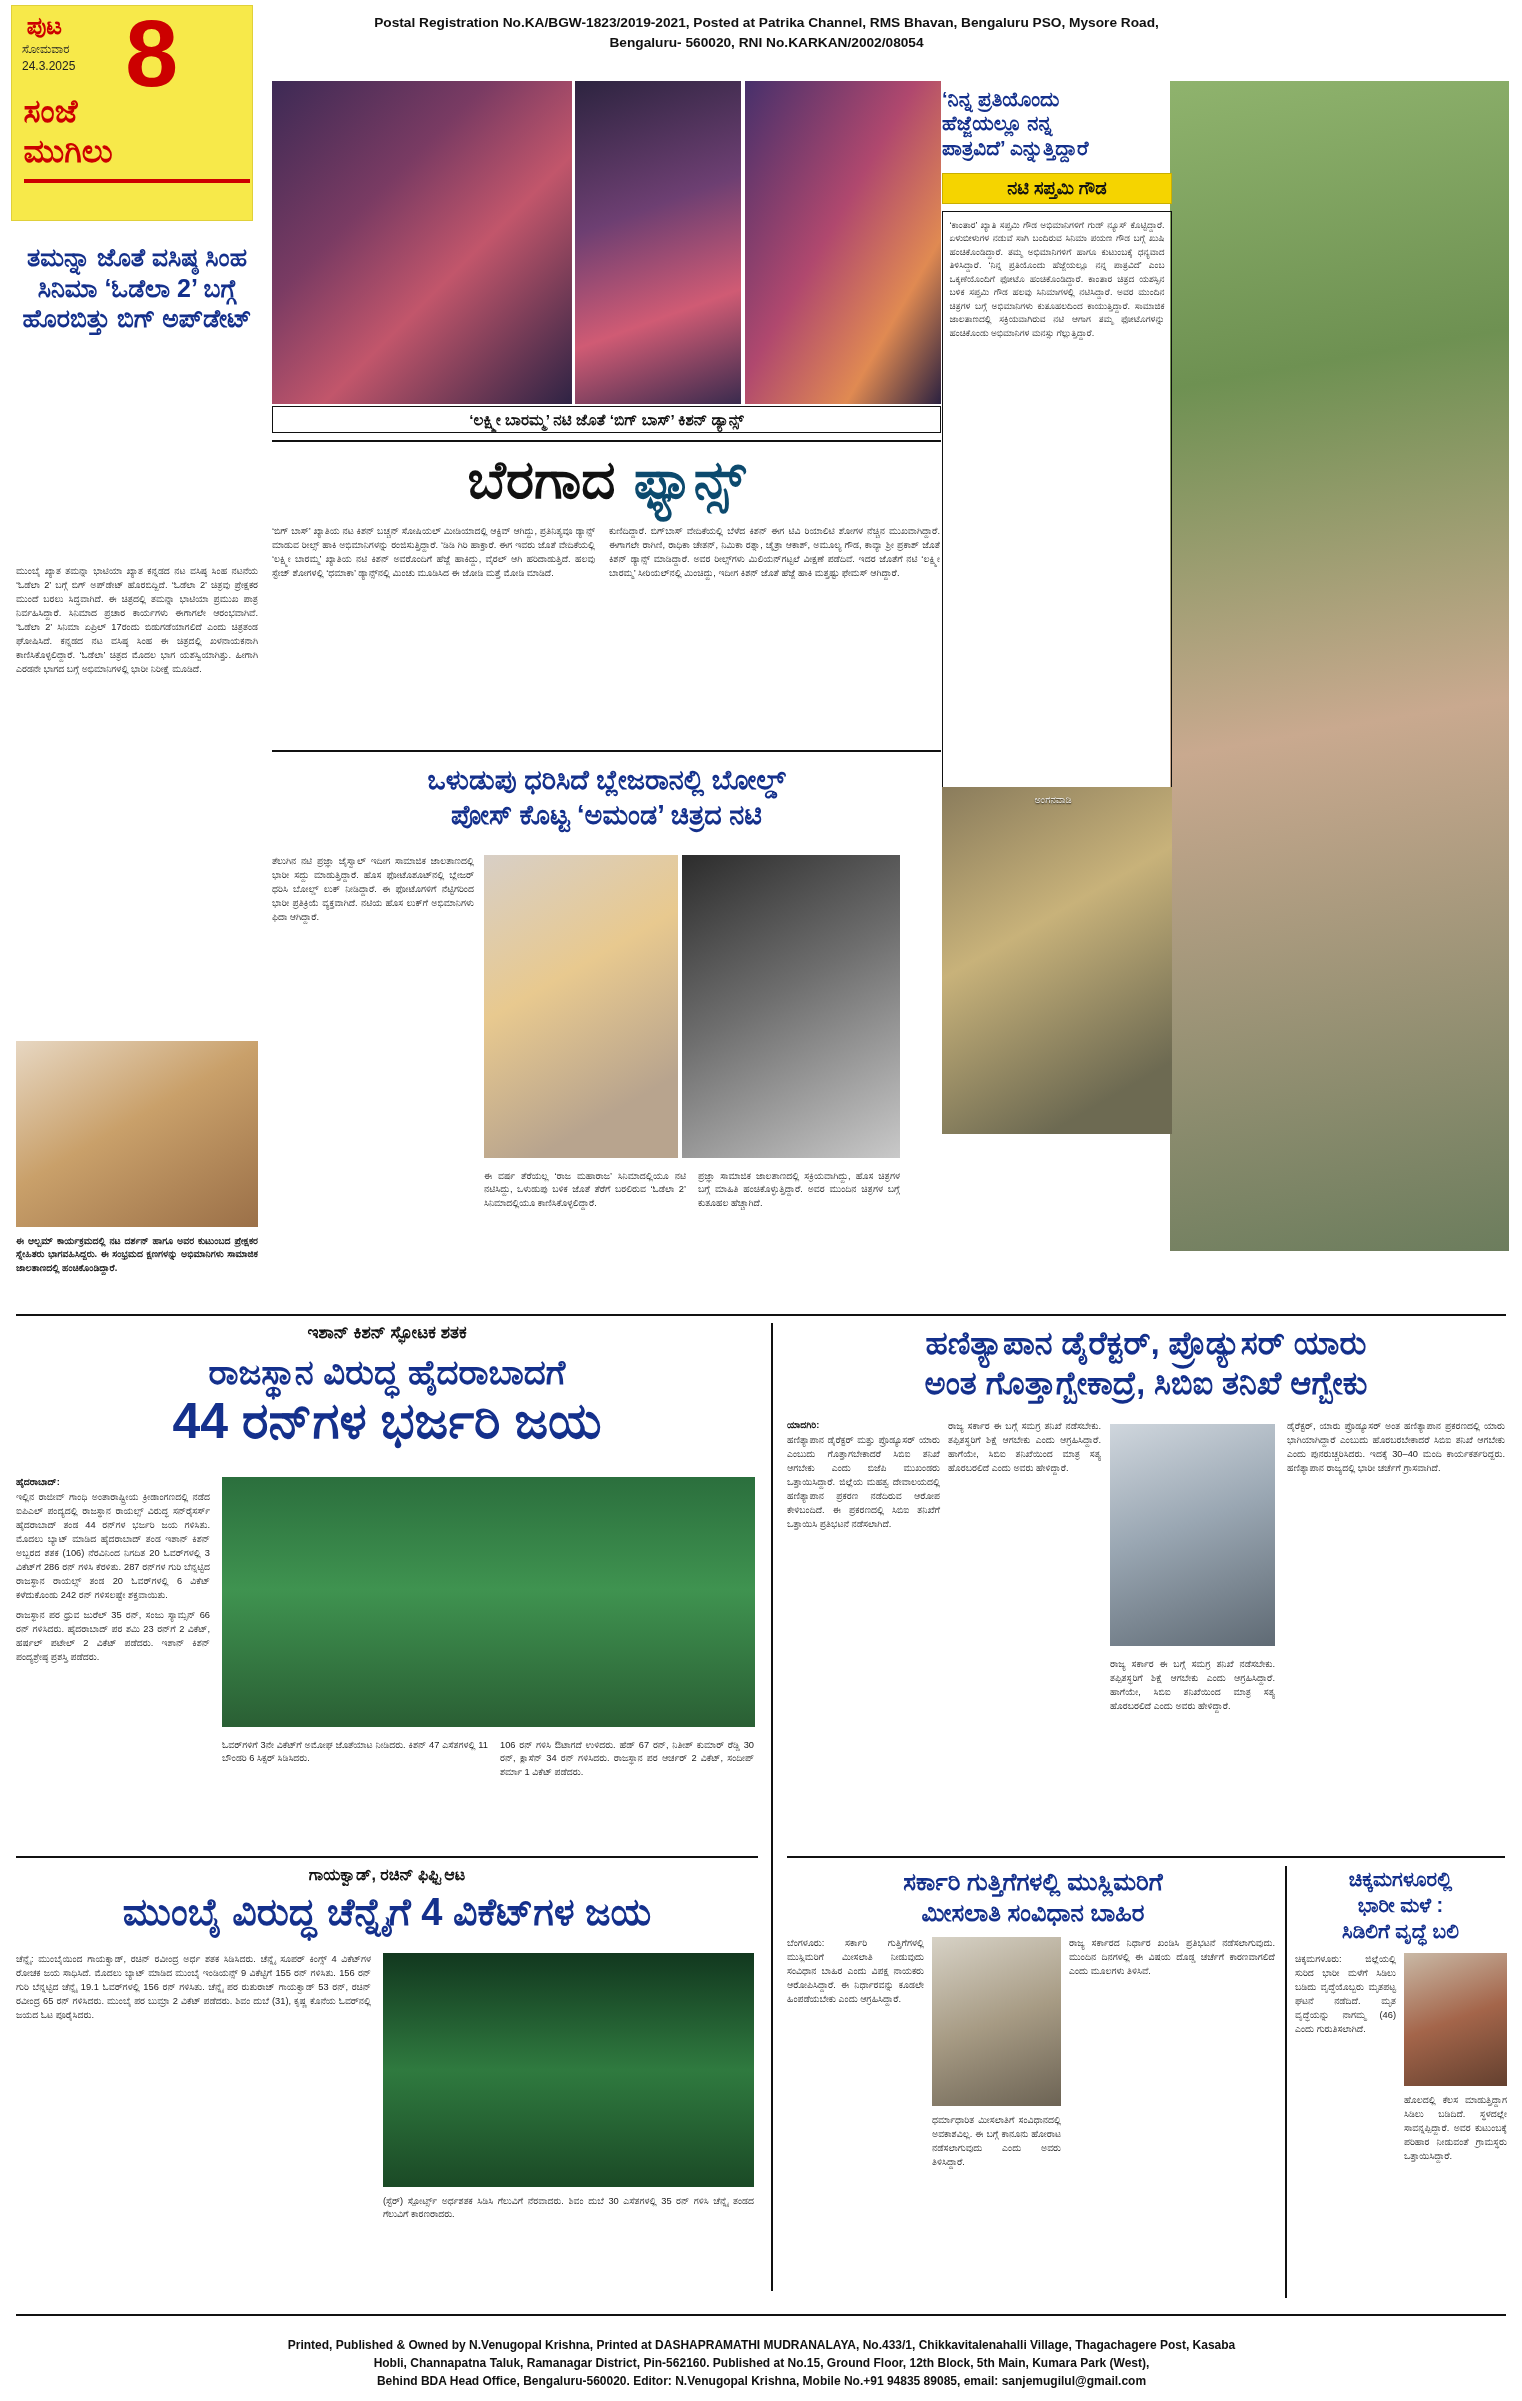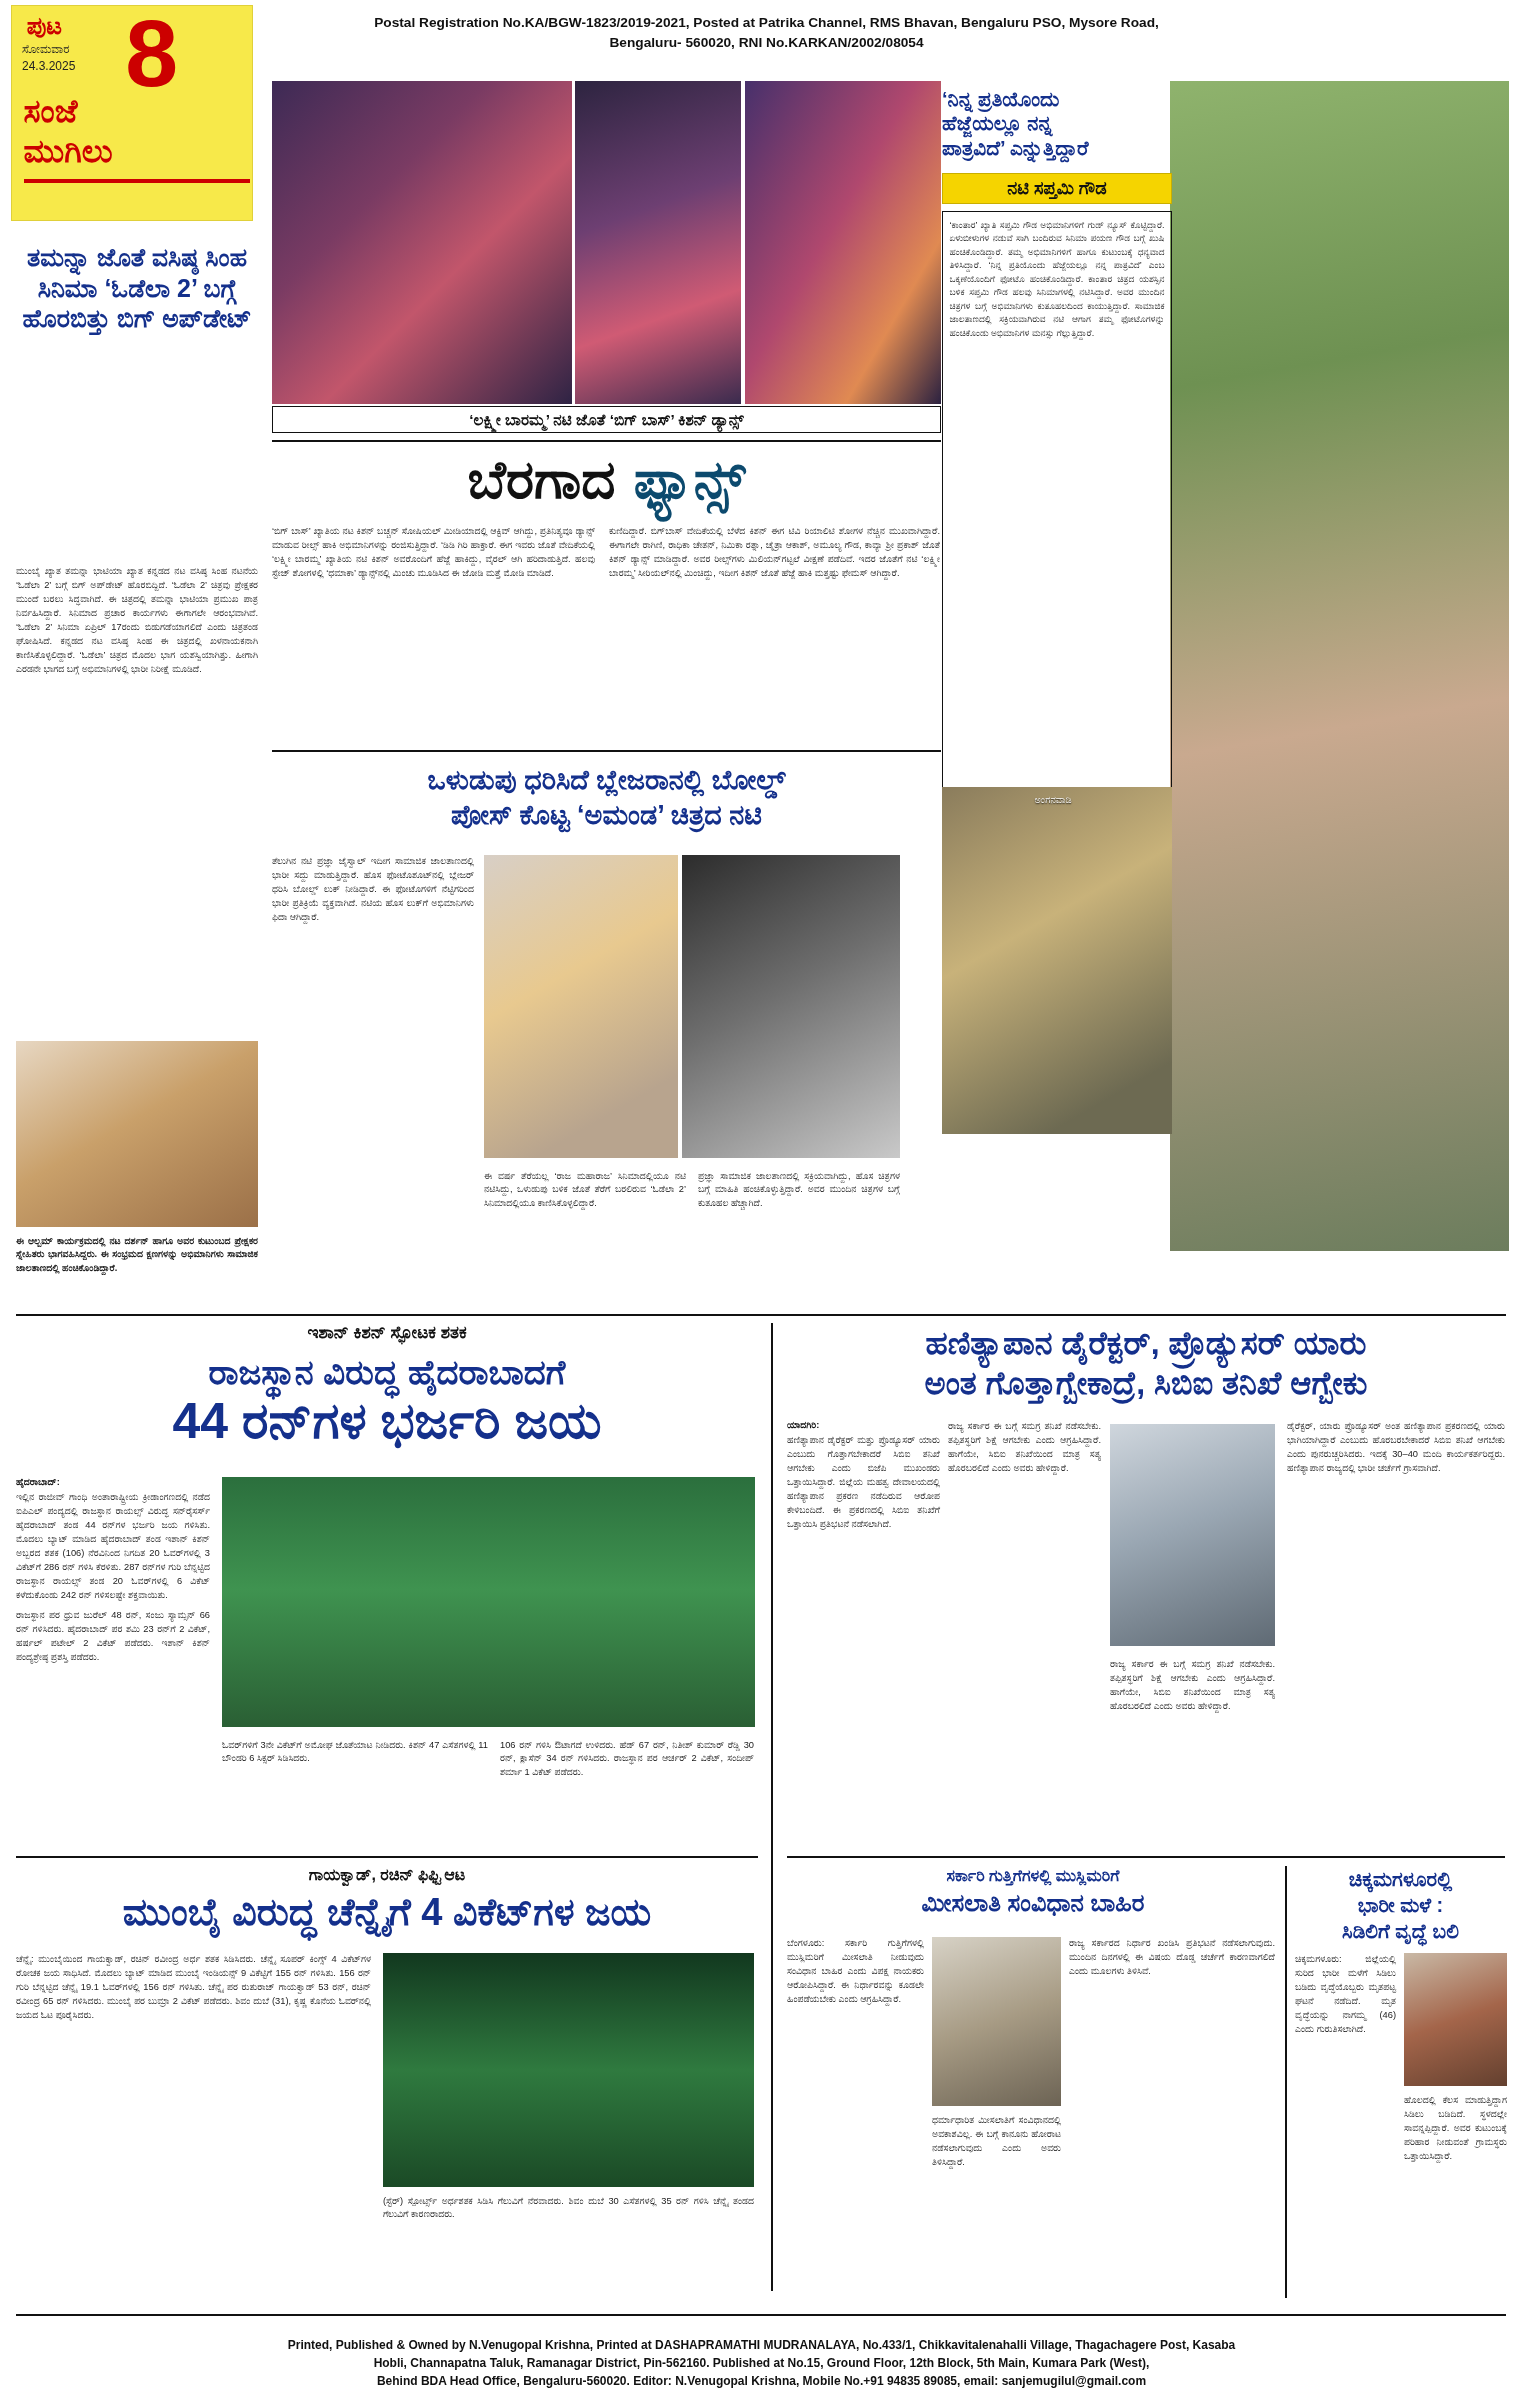--- a/index.html
+++ b/index.html
@@ -170,21 +170,21 @@
     <div style="font-size:17px; font-weight:bold; color:#111;">ಇಶಾನ್ ಕಿಶನ್ ಸ್ಫೋಟಕ ಶತಕ</div>
   </div>
   <div style="position:absolute; left:16px; top:1352px; width:742px; text-align:center;">
     <div class="hdr-blue" style="font-size:34px; line-height:1.2;">ರಾಜಸ್ಥಾನ ವಿರುದ್ಧ ಹೈದರಾಬಾದಗೆ</div>
     <div class="hdr-blue headline-xl" style="font-size:50px; line-height:1.15;">44 ರನ್‌ಗಳ ಭರ್ಜರಿ ಜಯ</div>
   </div>
 
   <div style="position:absolute; left:16px; top:1477px; width:194px;">
     <div class="byline">ಹೈದರಾಬಾದ್:</div>
     <div class="body-text" style="margin-top:3.2px;">ಇಲ್ಲಿನ ರಾಜೀವ್ ಗಾಂಧಿ ಅಂತಾರಾಷ್ಟ್ರೀಯ ಕ್ರೀಡಾಂಗಣದಲ್ಲಿ ನಡೆದ ಐಪಿಎಲ್ ಪಂದ್ಯದಲ್ಲಿ ರಾಜಸ್ಥಾನ ರಾಯಲ್ಸ್ ವಿರುದ್ಧ ಸನ್‌ರೈಸರ್ಸ್ ಹೈದರಾಬಾದ್ ತಂಡ 44 ರನ್‌ಗಳ ಭರ್ಜರಿ ಜಯ ಗಳಿಸಿತು. ಮೊದಲು ಬ್ಯಾಟ್ ಮಾಡಿದ ಹೈದರಾಬಾದ್ ತಂಡ ಇಶಾನ್ ಕಿಶನ್ ಅಬ್ಬರದ ಶತಕ (106) ನೆರವಿನಿಂದ ನಿಗದಿತ 20 ಓವರ್‌ಗಳಲ್ಲಿ 3 ವಿಕೆಟ್‌ಗೆ 286 ರನ್ ಗಳಿಸಿ ಕೆರಳಿತು. 287 ರನ್‌ಗಳ ಗುರಿ ಬೆನ್ನಟ್ಟಿದ ರಾಜಸ್ಥಾನ ರಾಯಲ್ಸ್ ತಂಡ 20 ಓವರ್‌ಗಳಲ್ಲಿ 6 ವಿಕೆಟ್ ಕಳೆದುಕೊಂಡು 242 ರನ್ ಗಳಿಸಲಷ್ಟೇ ಶಕ್ತವಾಯಿತು.</div>
-    <div class="body-text" style="margin-top:6.5px;">ರಾಜಸ್ಥಾನ ಪರ ಧ್ರುವ ಜುರೆಲ್ 48 ರನ್, ಸಂಜು ಸ್ಯಾಮ್ಸನ್ 66 ರನ್ ಗಳಿಸಿದರು. ಹೈದರಾಬಾದ್ ಪರ ಶಮಿ 23 ರನ್‌ಗೆ 2 ವಿಕೆಟ್, ಹರ್ಷಲ್ ಪಟೇಲ್ 2 ವಿಕೆಟ್ ಪಡೆದರು. ಇಶಾನ್ ಕಿಶನ್ ಪಂದ್ಯಶ್ರೇಷ್ಠ ಪ್ರಶಸ್ತಿ ಪಡೆದರು.</div>
+    <div class="body-text" style="margin-top:6.5px;">ರಾಜಸ್ಥಾನ ಪರ ಧ್ರುವ ಜುರೆಲ್ 35 ರನ್, ಸಂಜು ಸ್ಯಾಮ್ಸನ್ 66 ರನ್ ಗಳಿಸಿದರು. ಹೈದರಾಬಾದ್ ಪರ ಶಮಿ 23 ರನ್‌ಗೆ 2 ವಿಕೆಟ್, ಹರ್ಷಲ್ ಪಟೇಲ್ 2 ವಿಕೆಟ್ ಪಡೆದರು. ಇಶಾನ್ ಕಿಶನ್ ಪಂದ್ಯಶ್ರೇಷ್ಠ ಪ್ರಶಸ್ತಿ ಪಡೆದರು.</div>
   </div>
 
   <div class="photo p-cricket1" style="left:222px; top:1477px; width:533px; height:250px;"></div>
 
   <div style="position:absolute; left:222px; top:1739px; width:266px;">
     <div class="caption">ಓವರ್‌ಗಳಿಗೆ 3ನೇ ವಿಕೆಟ್‌ಗೆ ಅಮೋಘ ಜೊತೆಯಾಟ ನೀಡಿದರು. ಕಿಶನ್ 47 ಎಸೆತಗಳಲ್ಲಿ 11 ಬೌಂಡರಿ 6 ಸಿಕ್ಸರ್ ಸಿಡಿಸಿದರು.</div>
   </div>
   <div style="position:absolute; left:500px; top:1739px; width:254px;">
     <div class="caption">106 ರನ್ ಗಳಿಸಿ ಔಟಾಗದೆ ಉಳಿದರು. ಹೆಡ್ 67 ರನ್, ನಿತೀಶ್ ಕುಮಾರ್ ರೆಡ್ಡಿ 30 ರನ್, ಕ್ಲಾಸೆನ್ 34 ರನ್ ಗಳಿಸಿದರು. ರಾಜಸ್ಥಾನ ಪರ ಆರ್ಚರ್ 2 ವಿಕೆಟ್, ಸಂದೀಪ್ ಶರ್ಮಾ 1 ವಿಕೆಟ್ ಪಡೆದರು.</div>
   </div>
@@ -227,21 +227,21 @@
     <div class="body-text">ಡೈರೆಕ್ಟರ್, ಯಾರು ಪ್ರೊಡ್ಯೂಸರ್ ಅಂತ ಹಣಿತ್ಯಾಪಾನ ಪ್ರಕರಣದಲ್ಲಿ ಯಾರು ಭಾಗಿಯಾಗಿದ್ದಾರೆ ಎಂಬುದು ಹೊರಬರಬೇಕಾದರೆ ಸಿಬಿಐ ತನಿಖೆ ಆಗಬೇಕು ಎಂದು ಪುನರುಚ್ಚರಿಸಿದರು. ಇದಕ್ಕೆ 30–40 ಮಂದಿ ಕಾರ್ಯಕರ್ತರಿದ್ದರು. ಹಣಿತ್ಯಾಪಾನ ರಾಜ್ಯದಲ್ಲಿ ಭಾರೀ ಚರ್ಚೆಗೆ ಗ್ರಾಸವಾಗಿದೆ.</div>
   </div>
 
   <div style="position:absolute; left:1110px; top:1658px; width:165px;">
     <div class="body-text">ರಾಜ್ಯ ಸರ್ಕಾರ ಈ ಬಗ್ಗೆ ಸಮಗ್ರ ತನಿಖೆ ನಡೆಸಬೇಕು. ತಪ್ಪಿತಸ್ಥರಿಗೆ ಶಿಕ್ಷೆ ಆಗಬೇಕು ಎಂದು ಆಗ್ರಹಿಸಿದ್ದಾರೆ. ಹಾಗೆಯೇ, ಸಿಬಿಐ ತನಿಖೆಯಿಂದ ಮಾತ್ರ ಸತ್ಯ ಹೊರಬರಲಿದೆ ಎಂದು ಅವರು ಹೇಳಿದ್ದಾರೆ.</div>
   </div>
 
   <div class="hsep" style="left:787px; top:1856px; width:718px;"></div>
 
   <div style="position:absolute; left:787px; top:1866px; width:492px; text-align:center;">
-    <div class="hdr-blue" style="font-size:16px; line-height:1.3;">ಸರ್ಕಾರಿ ಗುತ್ತಿಗೆಗಳಲ್ಲಿ ಮುಸ್ಲಿಮರಿಗೆ</div>
+    <div class="hdr-blue" style="font-size:24px; line-height:1.3;">ಸರ್ಕಾರಿ ಗುತ್ತಿಗೆಗಳಲ್ಲಿ ಮುಸ್ಲಿಮರಿಗೆ</div>
     <div class="hdr-blue" style="font-size:24px; line-height:1.3;">ಮೀಸಲಾತಿ ಸಂವಿಧಾನ ಬಾಹಿರ</div>
   </div>
 
   <div style="position:absolute; left:787px; top:1937px; width:137px;">
     <div class="body-text">ಬೆಂಗಳೂರು: ಸರ್ಕಾರಿ ಗುತ್ತಿಗೆಗಳಲ್ಲಿ ಮುಸ್ಲಿಮರಿಗೆ ಮೀಸಲಾತಿ ನೀಡುವುದು ಸಂವಿಧಾನ ಬಾಹಿರ ಎಂದು ವಿಪಕ್ಷ ನಾಯಕರು ಆರೋಪಿಸಿದ್ದಾರೆ. ಈ ನಿರ್ಧಾರವನ್ನು ಕೂಡಲೇ ಹಿಂಪಡೆಯಬೇಕು ಎಂದು ಆಗ್ರಹಿಸಿದ್ದಾರೆ.</div>
   </div>
   <div class="photo p-man2" style="left:932px; top:1937px; width:129px; height:169px;"></div>
   <div style="position:absolute; left:932px; top:2114px; width:129px;">
     <div class="body-text">ಧರ್ಮಾಧಾರಿತ ಮೀಸಲಾತಿಗೆ ಸಂವಿಧಾನದಲ್ಲಿ ಅವಕಾಶವಿಲ್ಲ. ಈ ಬಗ್ಗೆ ಕಾನೂನು ಹೋರಾಟ ನಡೆಸಲಾಗುವುದು ಎಂದು ಅವರು ತಿಳಿಸಿದ್ದಾರೆ.</div>
   </div>

